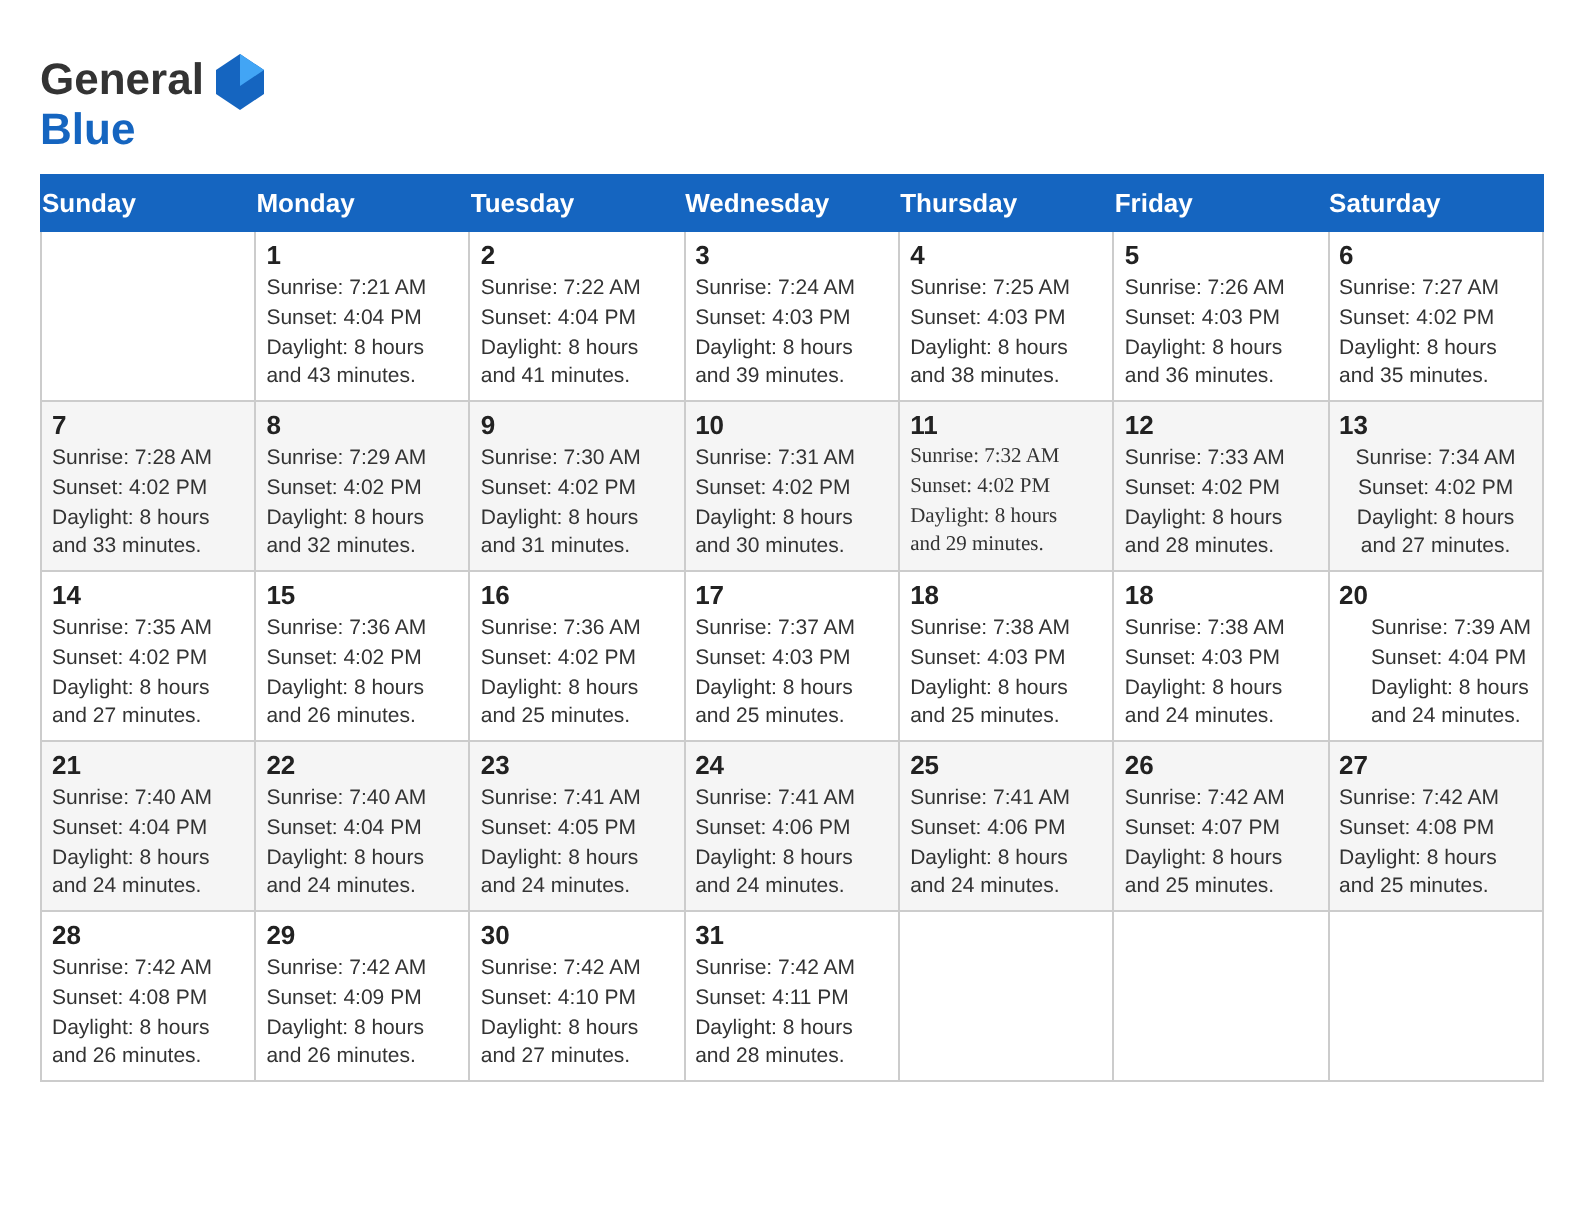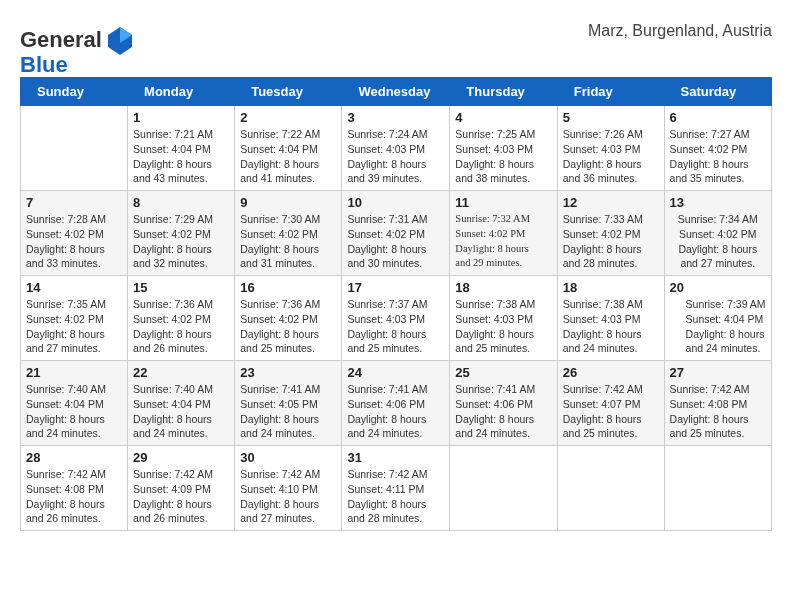--- a/index.html
+++ b/index.html
@@ -7,20 +7,21 @@
       font-family: Arial, sans-serif;
       background: #fff;
       width: 792px;
       min-height: 612px;
       padding: 20px;
     }
     .header-section {
       display: flex;
       justify-content: space-between;
       align-items: flex-start;
+      margin-bottom: 10px;
     }
     .logo {
       display: flex;
       align-items: center;
       margin-top: 5px;
     }
     .logo-text {
       font-size: 22px;
       font-weight: bold;
       line-height: 1.1;
@@ -46,21 +47,21 @@
       margin-top: 2px;
     }
     .calendar {
       width: 100%;
       border-collapse: collapse;
       font-size: 11px;
     }
     .calendar thead tr th {
       background-color: #1565C0;
       color: #fff;
-      padding: 6px 16px;
+      padding: 6px 0;
       text-align: left;
       font-size: 13px;
       font-weight: bold;
       border: 1px solid #1565C0;
     }
     .calendar tbody tr td {
       border: 1px solid #ccc;
       vertical-align: top;
       padding: 4px 5px;
       width: 108px;
@@ -100,21 +101,20 @@
             <polygon points="16,2 28,10 28,22 16,30 4,22 4,10" fill="#1565C0"></polygon>
             <polygon points="16,2 28,10 16,18" fill="#42A5F5"></polygon>
           </svg>
       </div>
       <div class="logo-text" style="margin-top:-4px;">
         <span class="blue">Blue</span>
       </div>
     </div>
   </div>
   <div class="title-section">
-    <div class="location-title">Marz, Burgenland, Austria</div>
   </div>
 </div>
 
 <table class="calendar">
   <thead>
     <tr id="dow-row">
         <th>Sunday</th>
         <th>Monday</th>
         <th>Tuesday</th>
         <th>Wednesday</th>

